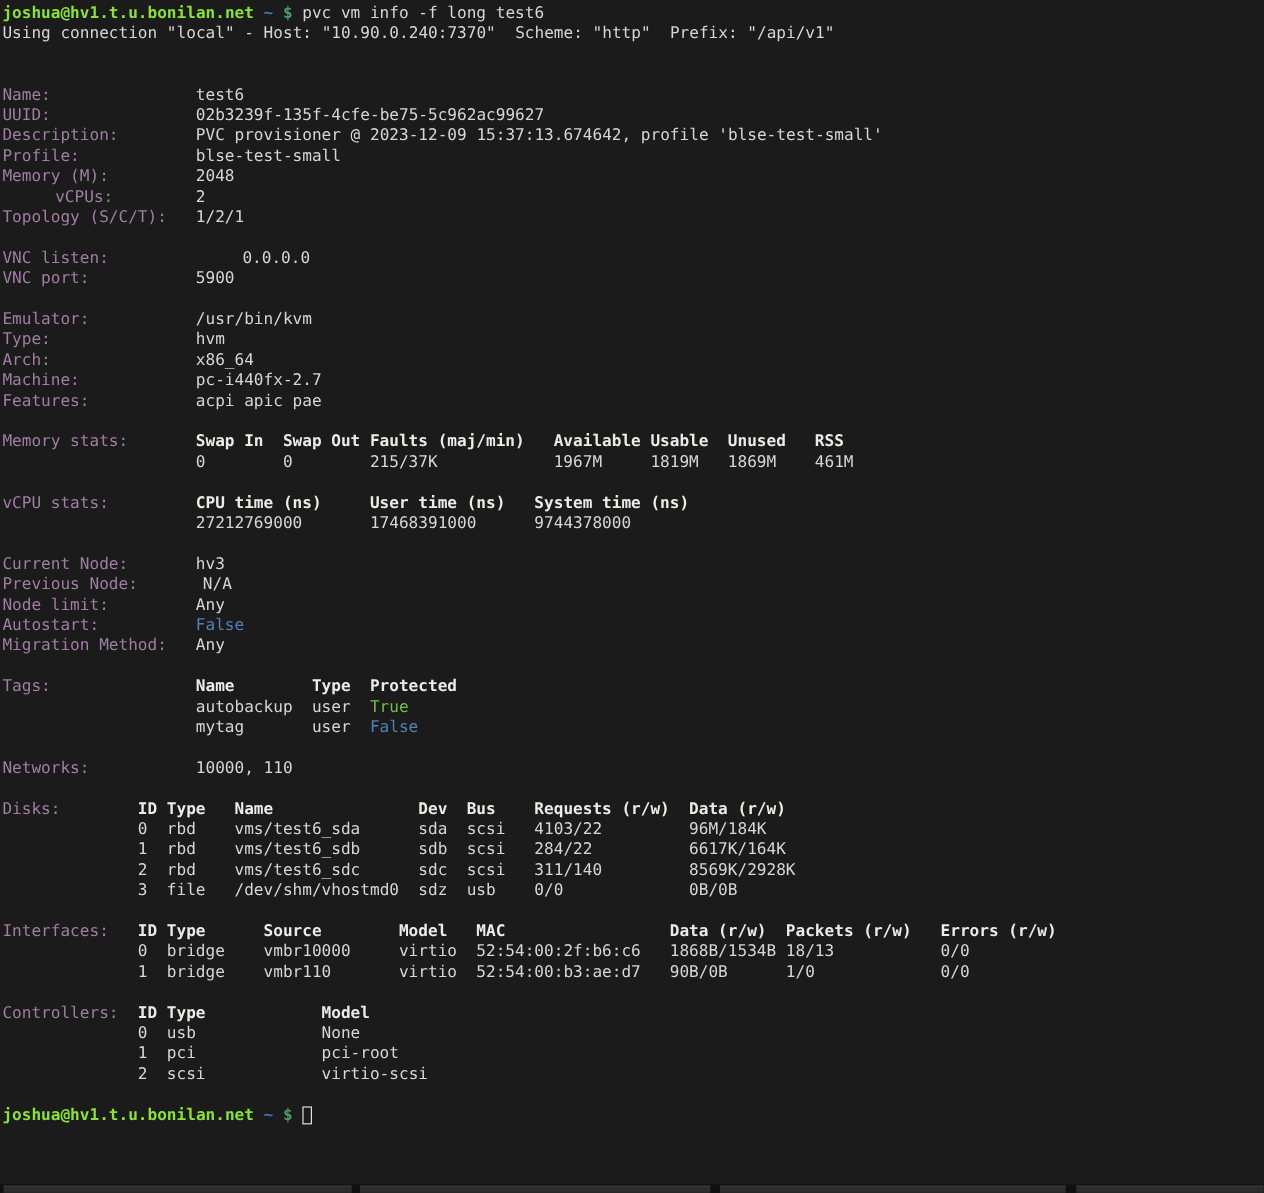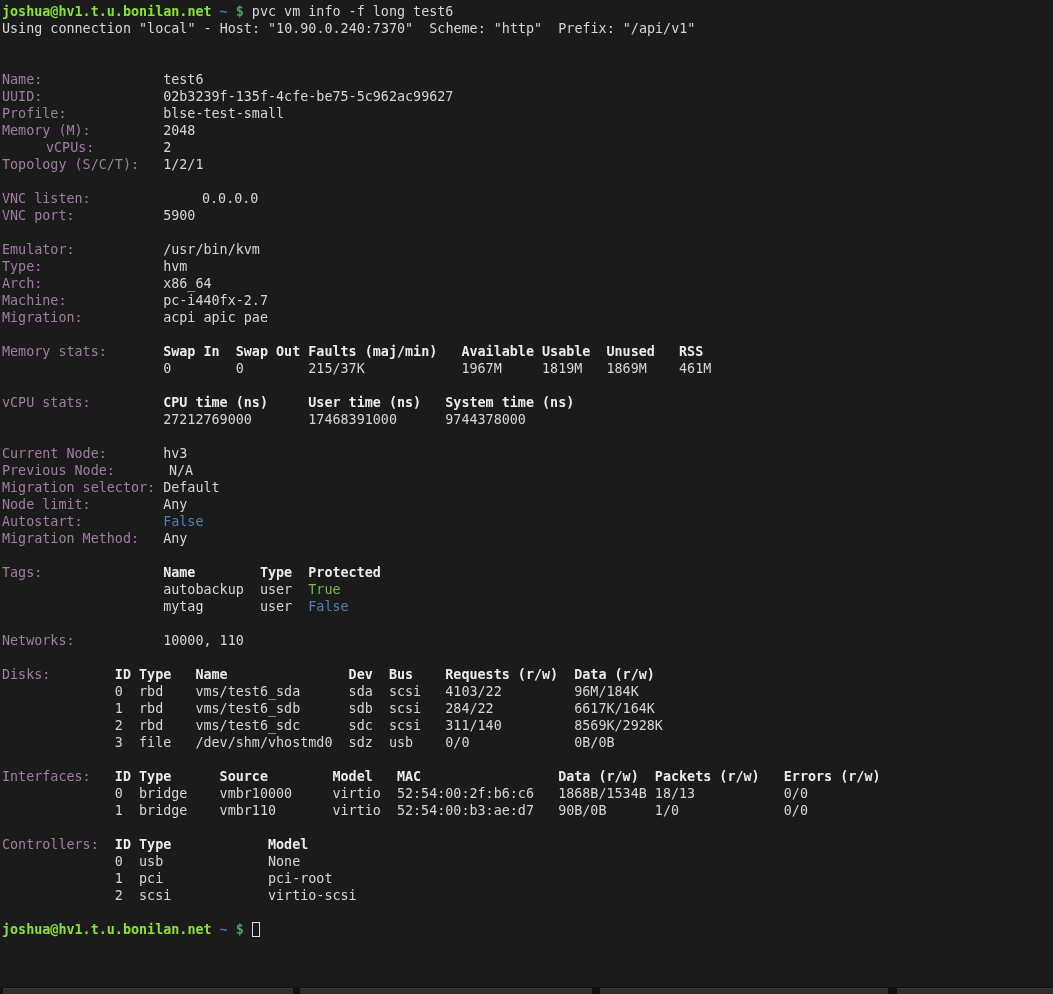--- a/index.html
+++ b/index.html
@@ -55,43 +55,43 @@
 </head>
 <body>
 
 <div class="screen">
     <div class="line"><span class="seg host" style="left: 0px;">joshua@hv1.t.u.bonilan.net</span><span class="seg tilde" style="left: 217.62px;">~</span><span class="seg dollar" style="left: 233.74px;">$</span><span class="seg fg" style="left: 249.86px;">pvc vm info -f long test6</span></div>
     <div class="line"><span class="seg fg" style="left: 0px;">Using connection "local" - Host: "10.90.0.240:7370"  Scheme: "http"  Prefix: "/api/v1"</span></div>
     <div class="line"></div>
     <div class="line"></div>
     <div class="line"><span class="seg label" style="left: 0px;">Name:</span><span class="seg fg" style="left: 161.2px;">test6</span></div>
     <div class="line"><span class="seg label" style="left: 0px;">UUID:</span><span class="seg fg" style="left: 161.2px;">02b3239f-135f-4cfe-be75-5c962ac99627</span></div>
+    <div class="line"><span class="seg label" style="left: 0px;">Description:</span><span class="seg fg" style="left: 161.2px;">PVC provisioner @ 2023-12-09 15:37:13.674642, profile 'blse-test-small'</span></div>
     <div class="line"><span class="seg label" style="left: 0px;">Profile:</span><span class="seg fg" style="left: 161.2px;">blse-test-small</span></div>
     <div class="line"><span class="seg label" style="left: 0px;">Memory (M):</span><span class="seg fg" style="left: 161.2px;">2048</span></div>
     <div class="line"><span class="seg label" style="left: 0px; margin-left: 44px;">vCPUs:</span><span class="seg fg" style="left: 161.2px;">2</span></div>
     <div class="line"><span class="seg label" style="left: 0px;">Topology (S/C/T):</span><span class="seg fg" style="left: 161.2px;">1/2/1</span></div>
     <div class="line"></div>
     <div class="line"><span class="seg label" style="left: 0px;">VNC listen:</span><span class="seg fg" style="left: 176px; margin-left: 24px;">0.0.0.0</span></div>
     <div class="line"><span class="seg label" style="left: 0px;">VNC port:</span><span class="seg fg" style="left: 161.2px;">5900</span></div>
     <div class="line"></div>
     <div class="line"><span class="seg label" style="left: 0px;">Emulator:</span><span class="seg fg" style="left: 161.2px;">/usr/bin/kvm</span></div>
     <div class="line"><span class="seg label" style="left: 0px;">Type:</span><span class="seg fg" style="left: 161.2px;">hvm</span></div>
     <div class="line"><span class="seg label" style="left: 0px;">Arch:</span><span class="seg fg" style="left: 161.2px;">x86_64</span></div>
     <div class="line"><span class="seg label" style="left: 0px;">Machine:</span><span class="seg fg" style="left: 161.2px;">pc-i440fx-2.7</span></div>
-    <div class="line"><span class="seg label" style="left: 0px;">Migration:</span><span class="seg fg" style="left: 161.2px;">acpi apic pae</span></div>
+    <div class="line"><span class="seg label" style="left: 0px;">Features:</span><span class="seg fg" style="left: 161.2px;">acpi apic pae</span></div>
     <div class="line"></div>
     <div class="line"><span class="seg label" style="left: 0px;">Memory stats:</span><span class="seg hdr" style="left: 161.2px;">Swap In</span><span class="seg hdr" style="left: 233.74px;">Swap Out</span><span class="seg hdr" style="left: 306.28px;">Faults (maj/min)</span><span class="seg hdr" style="left: 459.42px;">Available</span><span class="seg hdr" style="left: 540.02px;">Usable</span><span class="seg hdr" style="left: 604.5px;">Unused</span><span class="seg hdr" style="left: 677.04px;">RSS</span></div>
     <div class="line"><span class="seg fg" style="left: 161.2px;">0</span><span class="seg fg" style="left: 233.74px;">0</span><span class="seg fg" style="left: 306.28px;">215/37K</span><span class="seg fg" style="left: 459.42px;">1967M</span><span class="seg fg" style="left: 540.02px;">1819M</span><span class="seg fg" style="left: 604.5px;">1869M</span><span class="seg fg" style="left: 677.04px;">461M</span></div>
     <div class="line"></div>
     <div class="line"><span class="seg label" style="left: 0px;">vCPU stats:</span><span class="seg hdr" style="left: 161.2px;">CPU time (ns)</span><span class="seg hdr" style="left: 306.28px;">User time (ns)</span><span class="seg hdr" style="left: 443.3px;">System time (ns)</span></div>
     <div class="line"><span class="seg fg" style="left: 161.2px;">27212769000</span><span class="seg fg" style="left: 306.28px;">17468391000</span><span class="seg fg" style="left: 443.3px;">9744378000</span></div>
     <div class="line"></div>
     <div class="line"><span class="seg label" style="left: 0px;">Current Node:</span><span class="seg fg" style="left: 161.2px;">hv3</span></div>
     <div class="line"><span class="seg label" style="left: 0px;">Previous Node:</span><span class="seg fg" style="left: 167px;">N/A</span></div>
-    <div class="line"><span class="seg label" style="left: 0px;">Migration selector:</span><span class="seg fg" style="left: 161.2px;">Default</span></div>
     <div class="line"><span class="seg label" style="left: 0px;">Node limit:</span><span class="seg fg" style="left: 161.2px;">Any</span></div>
     <div class="line"><span class="seg label" style="left: 0px;">Autostart:</span><span class="seg blue" style="left: 161.2px;">False</span></div>
     <div class="line"><span class="seg label" style="left: 0px;">Migration Method:</span><span class="seg fg" style="left: 161.2px;">Any</span></div>
     <div class="line"></div>
     <div class="line"><span class="seg label" style="left: 0px;">Tags:</span><span class="seg hdr" style="left: 161.2px;">Name</span><span class="seg hdr" style="left: 257.92px;">Type</span><span class="seg hdr" style="left: 306.28px;">Protected</span></div>
     <div class="line"><span class="seg fg" style="left: 161.2px;">autobackup</span><span class="seg fg" style="left: 257.92px;">user</span><span class="seg green" style="left: 306.28px;">True</span></div>
     <div class="line"><span class="seg fg" style="left: 161.2px;">mytag</span><span class="seg fg" style="left: 257.92px;">user</span><span class="seg blue" style="left: 306.28px;">False</span></div>
     <div class="line"></div>
     <div class="line"><span class="seg label" style="left: 0px;">Networks:</span><span class="seg fg" style="left: 161.2px;">10000, 110</span></div>
     <div class="line"></div>

